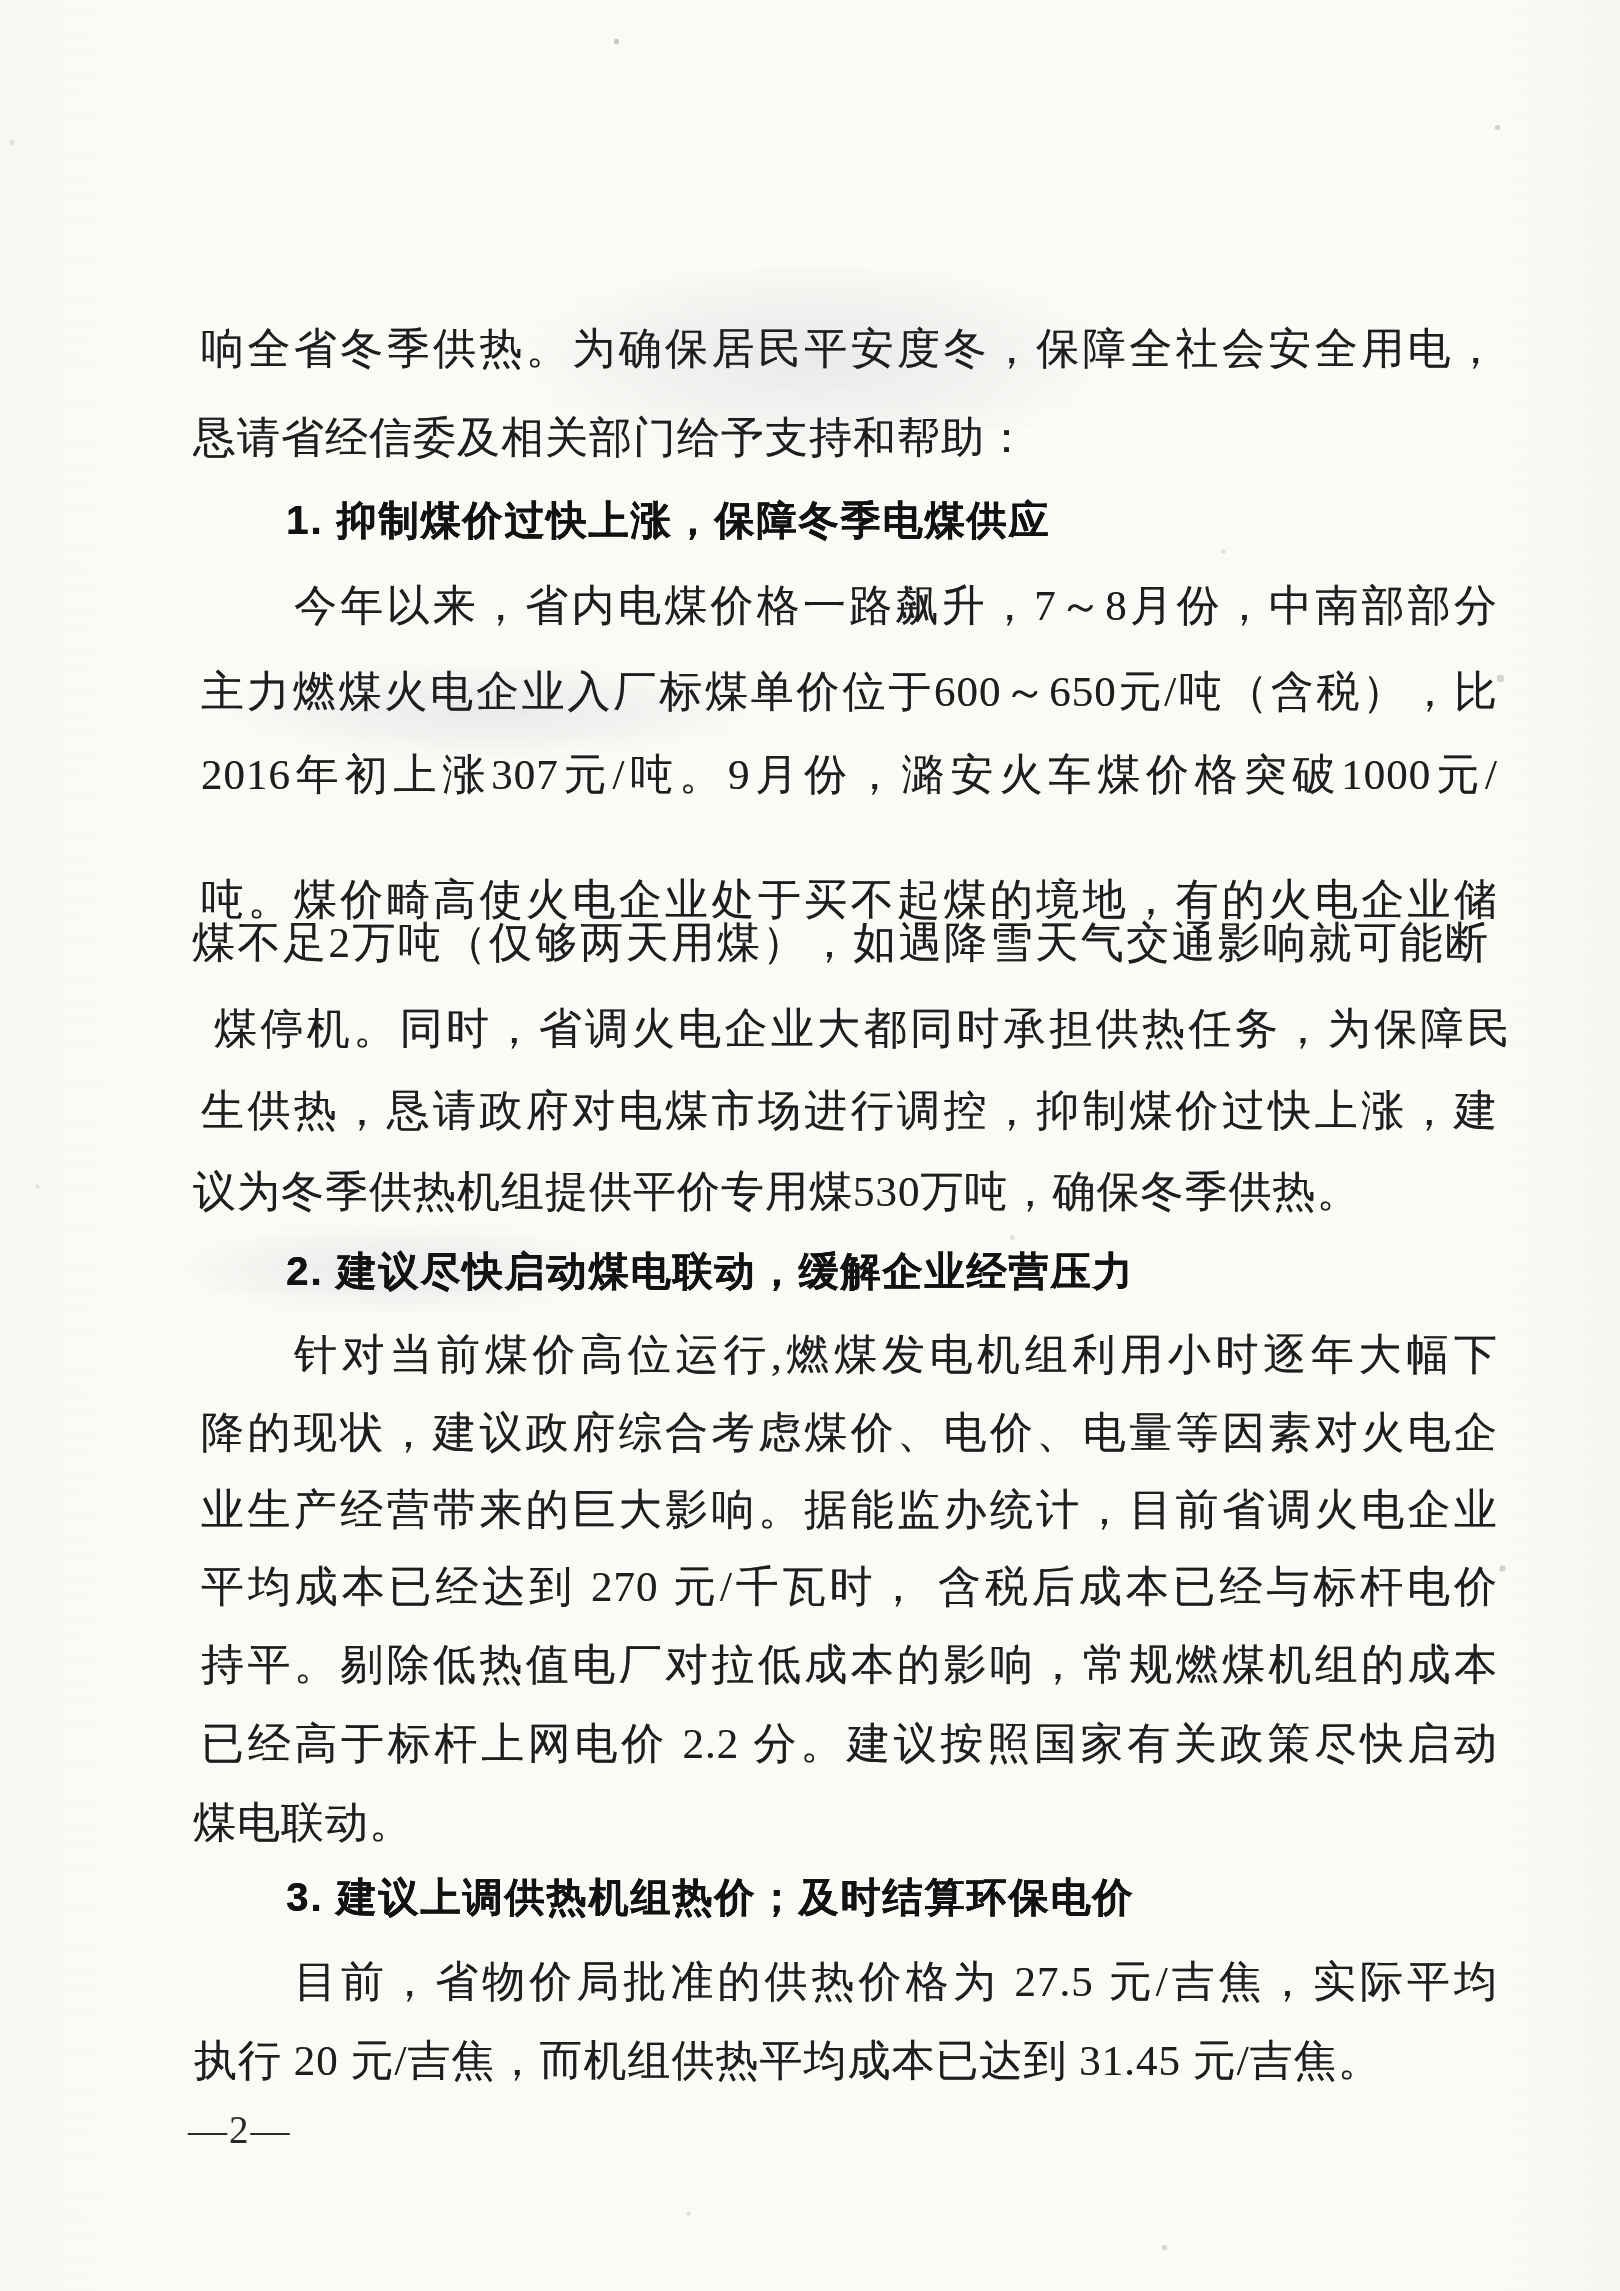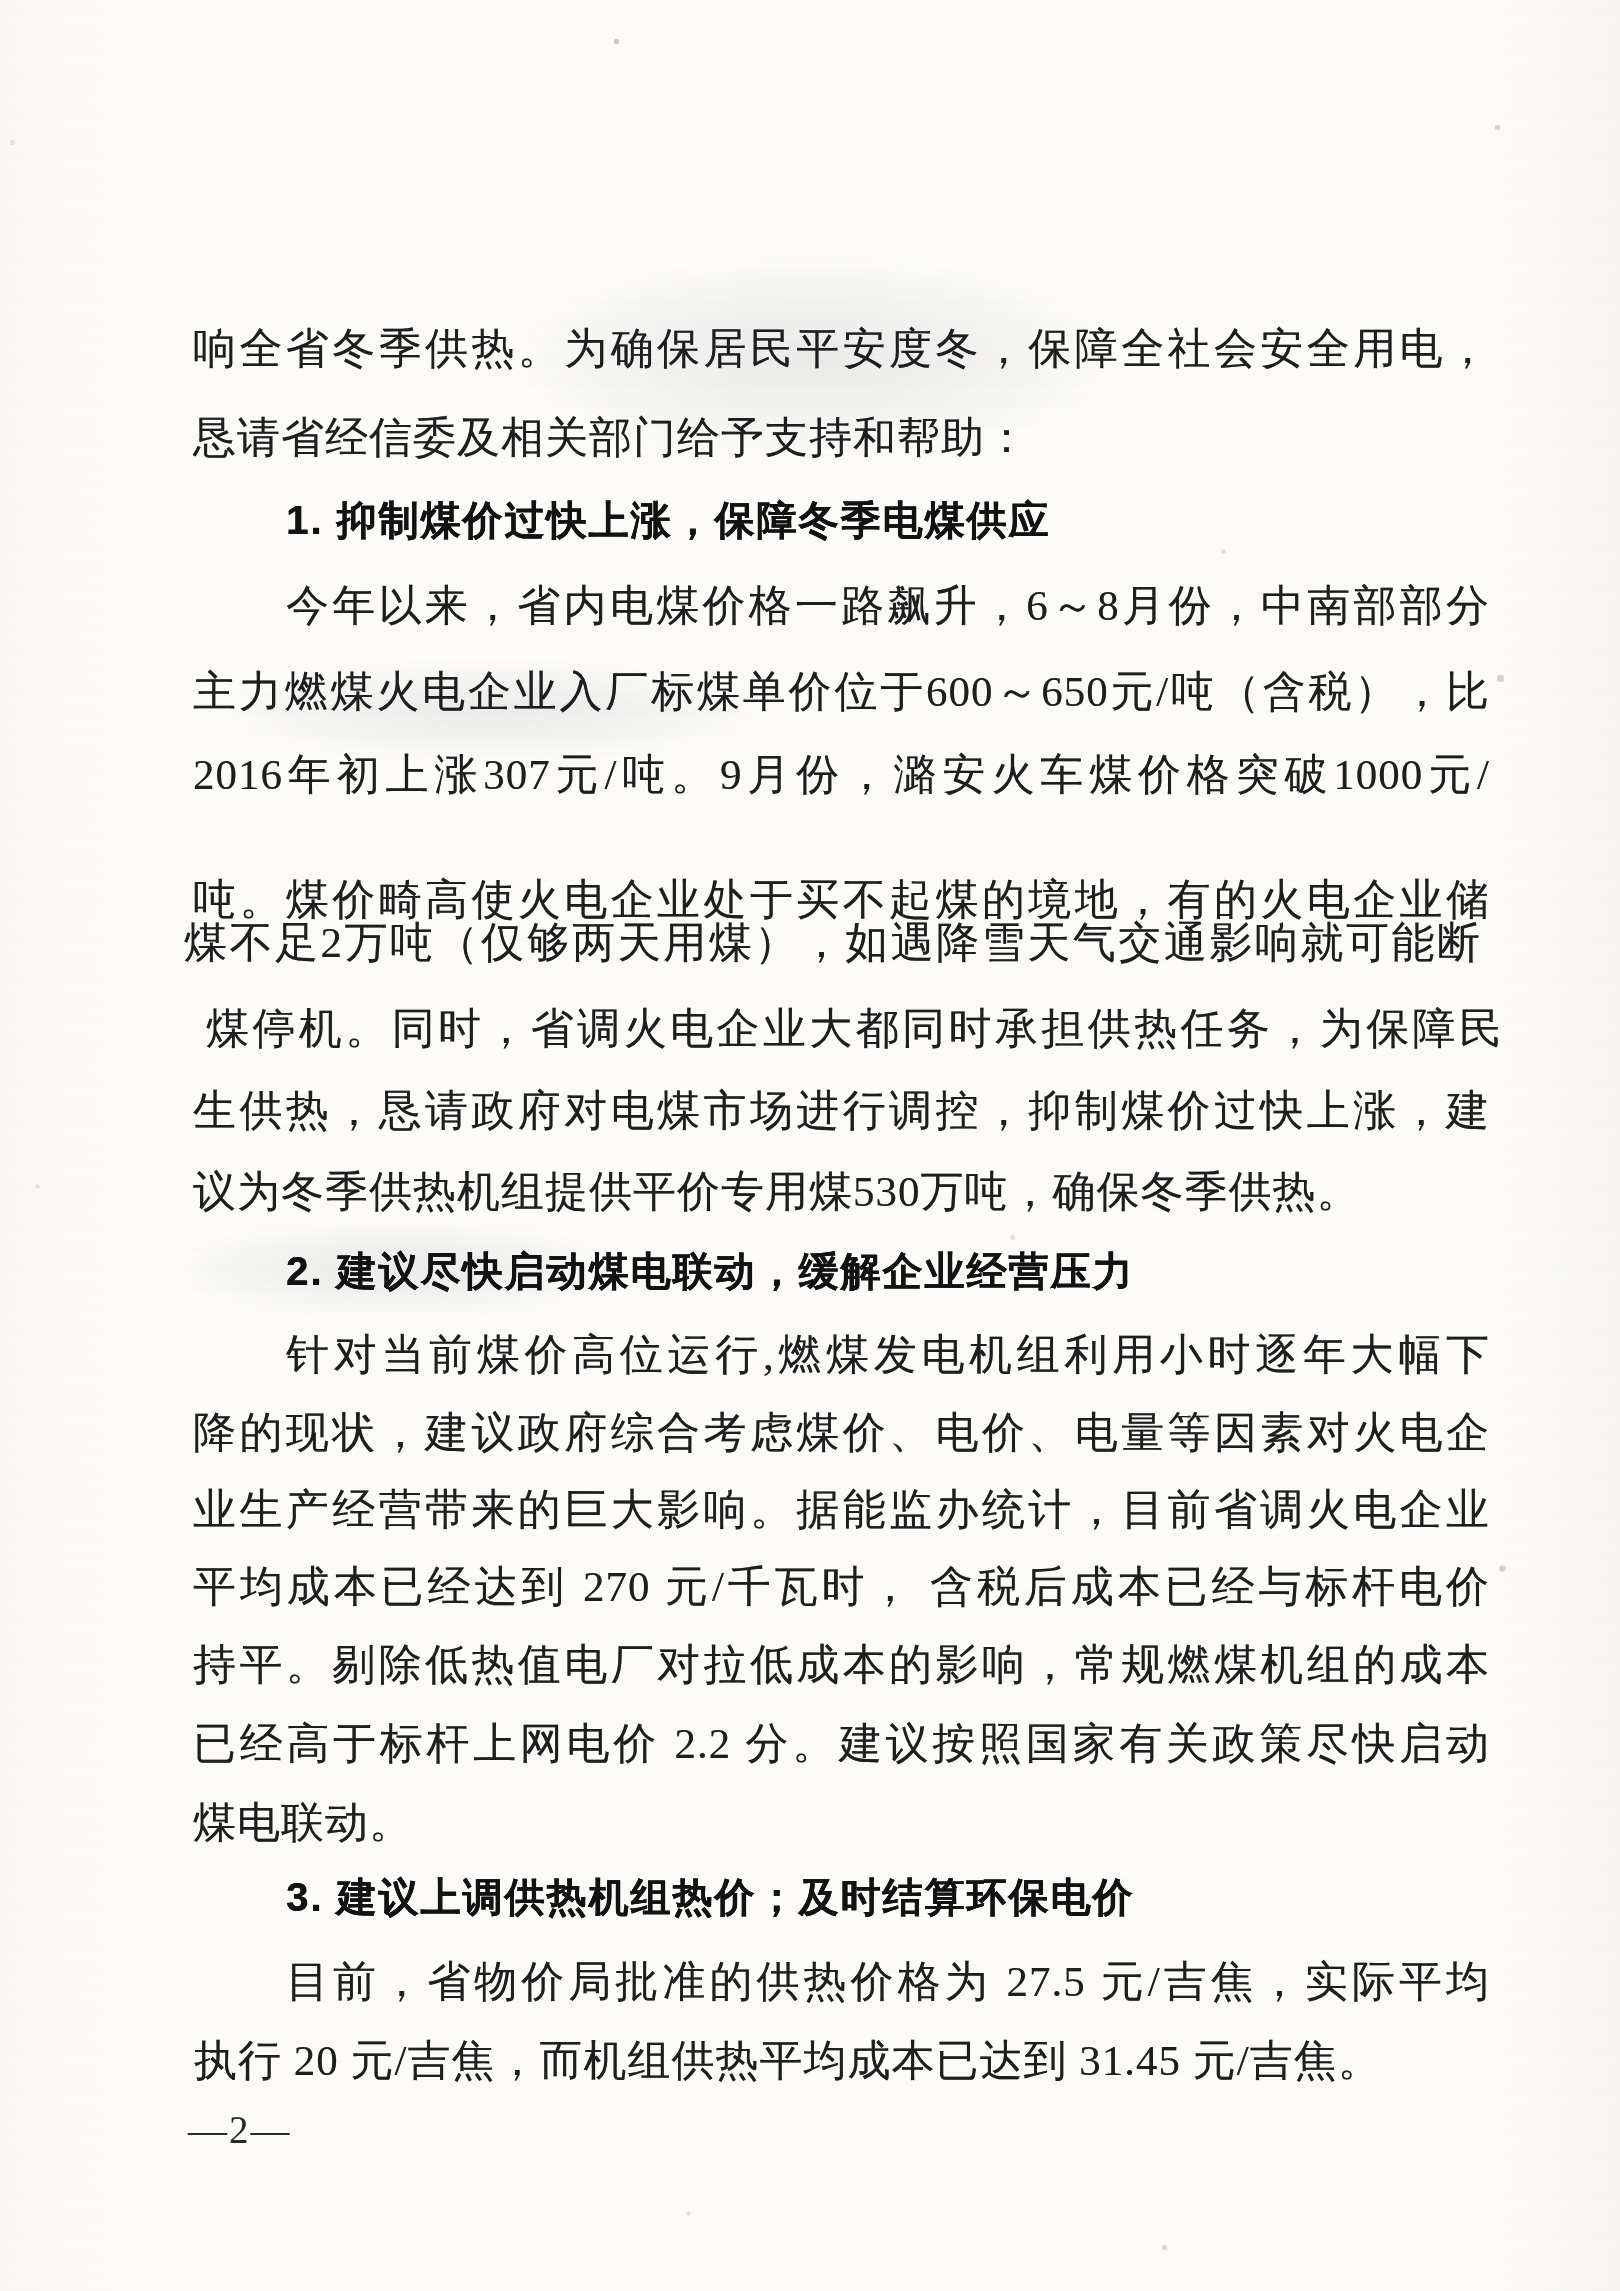--- a/index.html
+++ b/index.html
@@ -21,20 +21,21 @@
     line-height:1.2;
     letter-spacing:1px;
     white-space:nowrap;
     color:#1e1e1e;
     text-shadow:0 0 0.6px rgba(40,40,40,0.55);
   }
   .line.justify{
     white-space:normal;
     text-align:justify;
     text-align-last:justify;
+    margin-left:8px;
   }
   .line.heading{
     font-family:"Liberation Sans","DejaVu Sans",sans-serif;
     font-weight:700;
     font-size:40px;
     letter-spacing:2px;
     color:#121212;
     text-shadow:0.4px 0 0 #121212, 0 0 0.6px rgba(20,20,20,0.6);
   }
   .page-number{
@@ -72,21 +73,21 @@
 
   <div class="ghost" style="left:529px;top:265px;width:568px;height:186px;"></div>
   <div class="ghost" style="left:235px;top:667px;width:510px;height:88px;"></div>
   <div class="ghost" style="left:186px;top:1225px;width:421px;height:88px;"></div>
   <div class="specks"></div>
 
   <div id="lines">
       <div class="line justify" style="top: 323px; left: 193px; width: 1297px;">响全省冬季供热。为确保居民平安度冬，保障全社会安全用电，</div>
       <div class="line" style="top: 412px; left: 193px; text-align: center;">恳请省经信委及相关部门给予支持和帮助：</div>
       <div class="line heading" style="top: 496px; left: 286px;">1. 抑制煤价过快上涨，保障冬季电煤供应</div>
-      <div class="line justify" style="top: 580px; left: 286px; width: 1204px;">今年以来，省内电煤价格一路飙升，6～8月份，中南部部分</div>
+      <div class="line justify" style="top: 580px; left: 286px; width: 1204px;">今年以来，省内电煤价格一路飙升，7～8月份，中南部部分</div>
       <div class="line justify" style="top: 666px; left: 193px; width: 1297px;">主力燃煤火电企业入厂标煤单价位于600～650元/吨（含税），比</div>
       <div class="line justify" style="top: 749px; left: 193px; width: 1297px;">2016年初上涨307元/吨。9月份，潞安火车煤价格突破1000元/</div>
       <div class="line justify" style="top: 874px; left: 193px; width: 1297px;">吨。煤价畸高使火电企业处于买不起煤的境地，有的火电企业储</div>
       <div class="line justify" style="top: 917px; left: 184px; width: 1297px;">煤不足2万吨（仅够两天用煤），如遇降雪天气交通影响就可能断</div>
       <div class="line justify" style="top: 1003px; left: 206px; width: 1297px;">煤停机。同时，省调火电企业大都同时承担供热任务，为保障民</div>
       <div class="line justify" style="top: 1085px; left: 193px; width: 1297px;">生供热，恳请政府对电煤市场进行调控，抑制煤价过快上涨，建</div>
       <div class="line" style="top: 1166px; left: 193px;">议为冬季供热机组提供平价专用煤530万吨，确保冬季供热。</div>
       <div class="line heading" style="top: 1247px; left: 286px;">2. 建议尽快启动煤电联动，缓解企业经营压力</div>
       <div class="line justify" style="top: 1329px; left: 286px; width: 1204px;">针对当前煤价高位运行,燃煤发电机组利用小时逐年大幅下</div>
       <div class="line justify" style="top: 1407px; left: 193px; width: 1297px;">降的现状，建议政府综合考虑煤价、电价、电量等因素对火电企</div>

